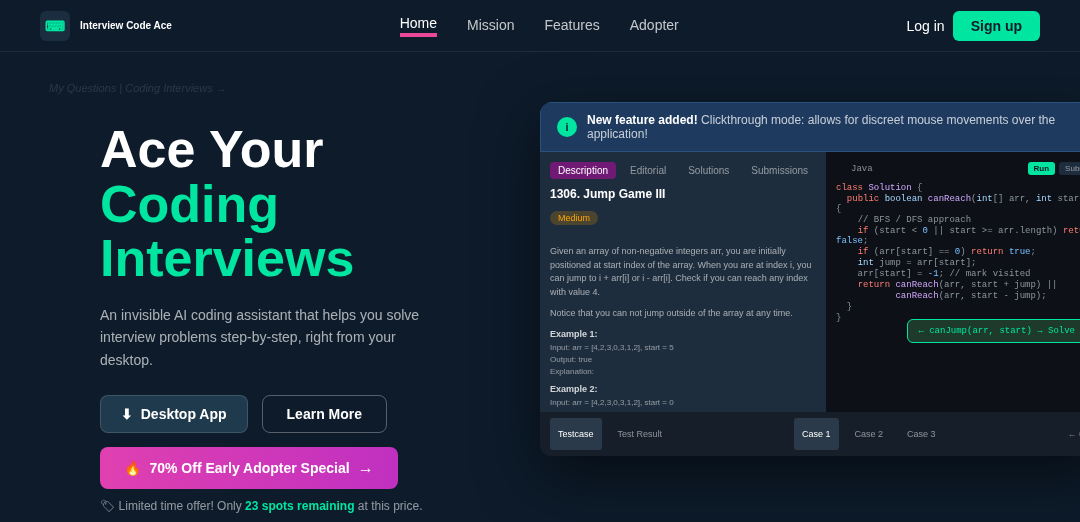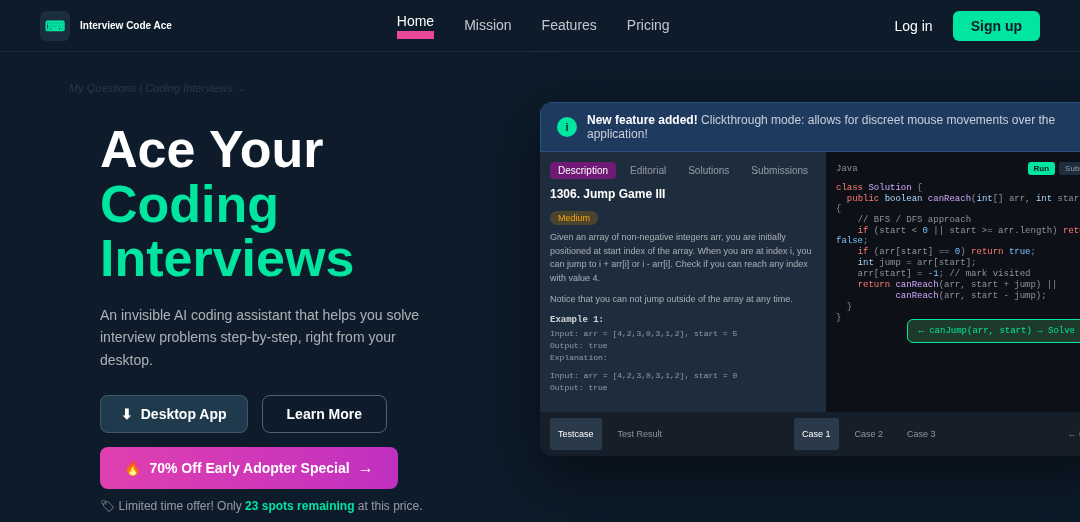--- a/index.html
+++ b/index.html
@@ -51,26 +51,26 @@
     }
     .nav-link {
       font-size: 14px;
       color: rgba(255,255,255,0.75);
       cursor: pointer;
       text-decoration: none;
       padding-bottom: 2px;
     }
     .nav-link.active {
       color: #fff;
-      border-bottom: 8px solid #ec4899;
+      border-bottom: 4px solid #ec4899;
     }
     .nav-right {
       display: flex;
       align-items: center;
-      gap: 20px;
+      gap: 8px;
     }
     .btn-login {
       background: transparent;
       border: none;
       color: #fff;
       font-size: 14px;
       cursor: pointer;
     }
     .btn-signup {
       background: #00e5a0;
@@ -90,21 +90,21 @@
       padding: 40px 80px 0 100px;
       gap: 40px;
       height: calc(522px - 52px);
       position: relative;
     }
 
     
     .bg-text {
       position: absolute;
       top: 30px;
-      left: 69px;
+      left: 49px;
       font-size: 11px;
       color: rgba(255,255,255,0.12);
       font-style: italic;
       white-space: nowrap;
     }
 
     .hero-left {
       flex: 0 0 400px;
       padding-top: 30px;
     }
@@ -263,34 +263,33 @@
       font-weight: 700;
       color: #fff;
       margin-bottom: 6px;
     }
 
     .difficulty-badge {
       display: inline-block;
       font-size: 9px;
       padding: 2px 8px;
       border-radius: 10px;
-      margin-bottom: 6px;
+      margin-bottom: 20px;
     }
     .medium { background: rgba(255,165,0,0.2); color: #ffa500; }
 
     .problem-text {
       font-size: 9px;
       color: rgba(255,255,255,0.6);
       line-height: 1.5;
       margin-bottom: 8px;
     }
 
     .example-block {
       margin-bottom: 6px;
-      font-family: Liberation Mono, monospace;
     }
     .example-title {
       font-size: 9px;
       font-weight: 700;
       color: rgba(255,255,255,0.8);
       margin-bottom: 3px;
     }
     .example-content {
       font-size: 8px;
       color: rgba(255,255,255,0.5);
@@ -309,20 +308,21 @@
 
     .code-toolbar {
       display: flex;
       justify-content: space-between;
       align-items: center;
       margin-bottom: 8px;
     }
     .code-lang {
       font-size: 9px;
       color: rgba(255,255,255,0.5);
+      margin-left: 15px;
     }
     .code-btns {
       display: flex;
       gap: 4px;
     }
     .code-btn {
       font-size: 8px;
       padding: 2px 6px;
       border-radius: 3px;
       background: #1e2d3d;
@@ -388,21 +388,21 @@
 
 <nav>
   <div class="nav-left">
     <div class="logo-icon">⌨</div>
     <span class="nav-brand">Interview Code Ace</span>
   </div>
   <div class="nav-links">
     <a class="nav-link active">Home</a>
     <a class="nav-link">Mission</a>
     <a class="nav-link">Features</a>
-    <a class="nav-link">Pricing</a>
+    <a class="nav-link">Adopter</a>
   </div>
   <div class="nav-right">
     <button class="btn-login">Log in</button>
     <button class="btn-signup">Sign up</button>
   </div>
 </nav>
 
 <div class="hero">
   <div class="bg-text">My Questions | Coding Interviews →</div>
 
@@ -462,20 +462,21 @@
           <div class="problem-text">Given an array of non-negative integers arr, you are initially positioned at start index of the array. When you are at index i, you can jump to i + arr[i] or i - arr[i]. Check if you can reach any index with value 4.</div>
           <div class="problem-text">Notice that you can not jump outside of the array at any time.</div>
 
           <div class="example-block">
             <div class="example-title">Example 1:</div>
             <div class="example-content">Input: arr = [4,2,3,0,3,1,2], start = 5</div>
             <div class="example-content">Output: true</div>
             <div class="example-content">Explanation:</div>
           </div>
           <div class="example-block">
+            <div class="example-title">Example 2:</div>
             <div class="example-content">Input: arr = [4,2,3,0,3,1,2], start = 0</div>
             <div class="example-content">Output: true</div>
           </div>
           
         </div>
 
         <div class="code-panel">
           <div class="code-toolbar">
             <span class="code-lang">Java</span>
             <div class="code-btns">

